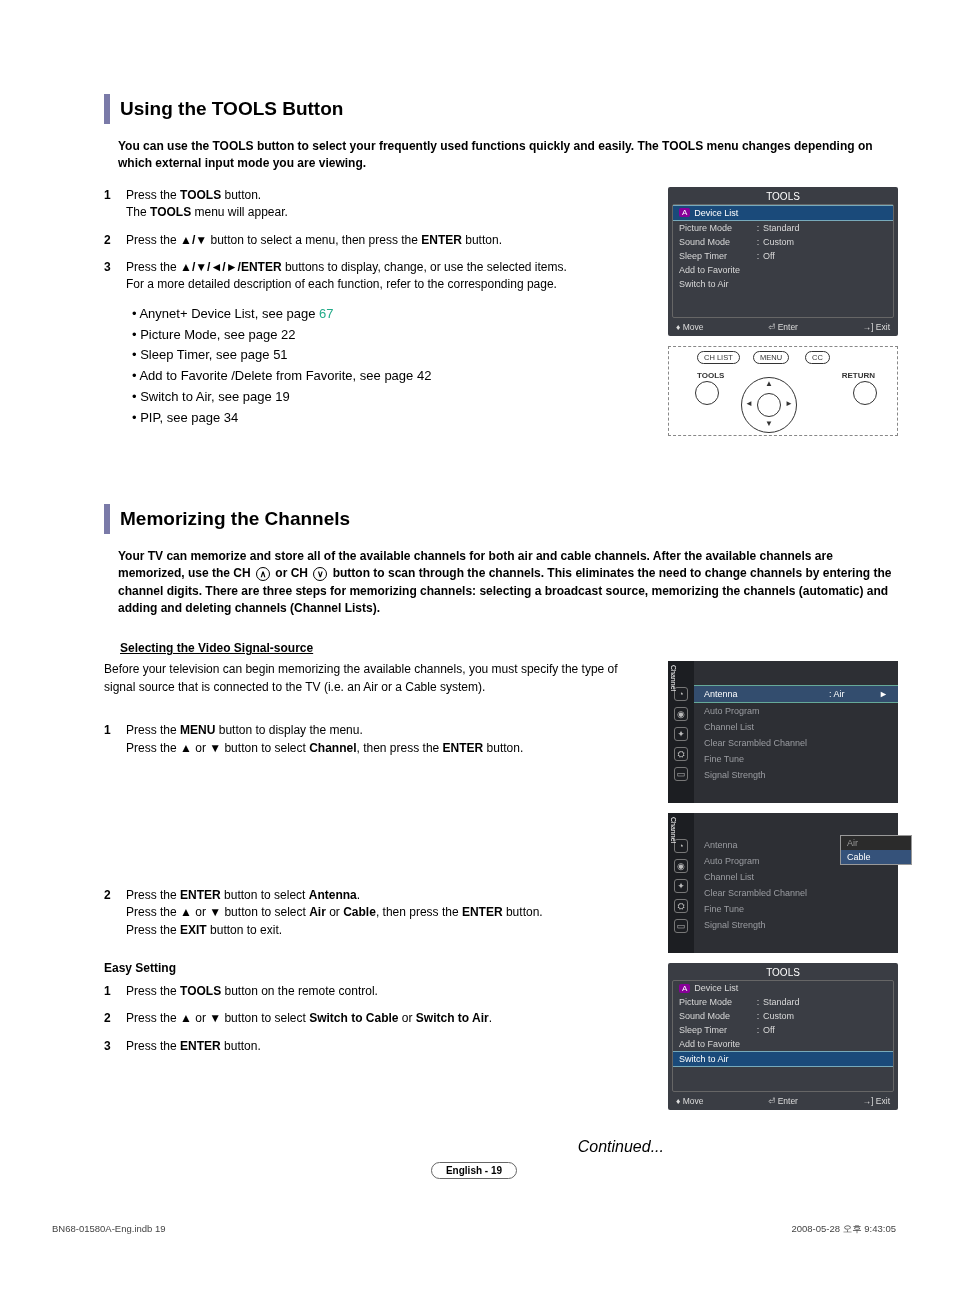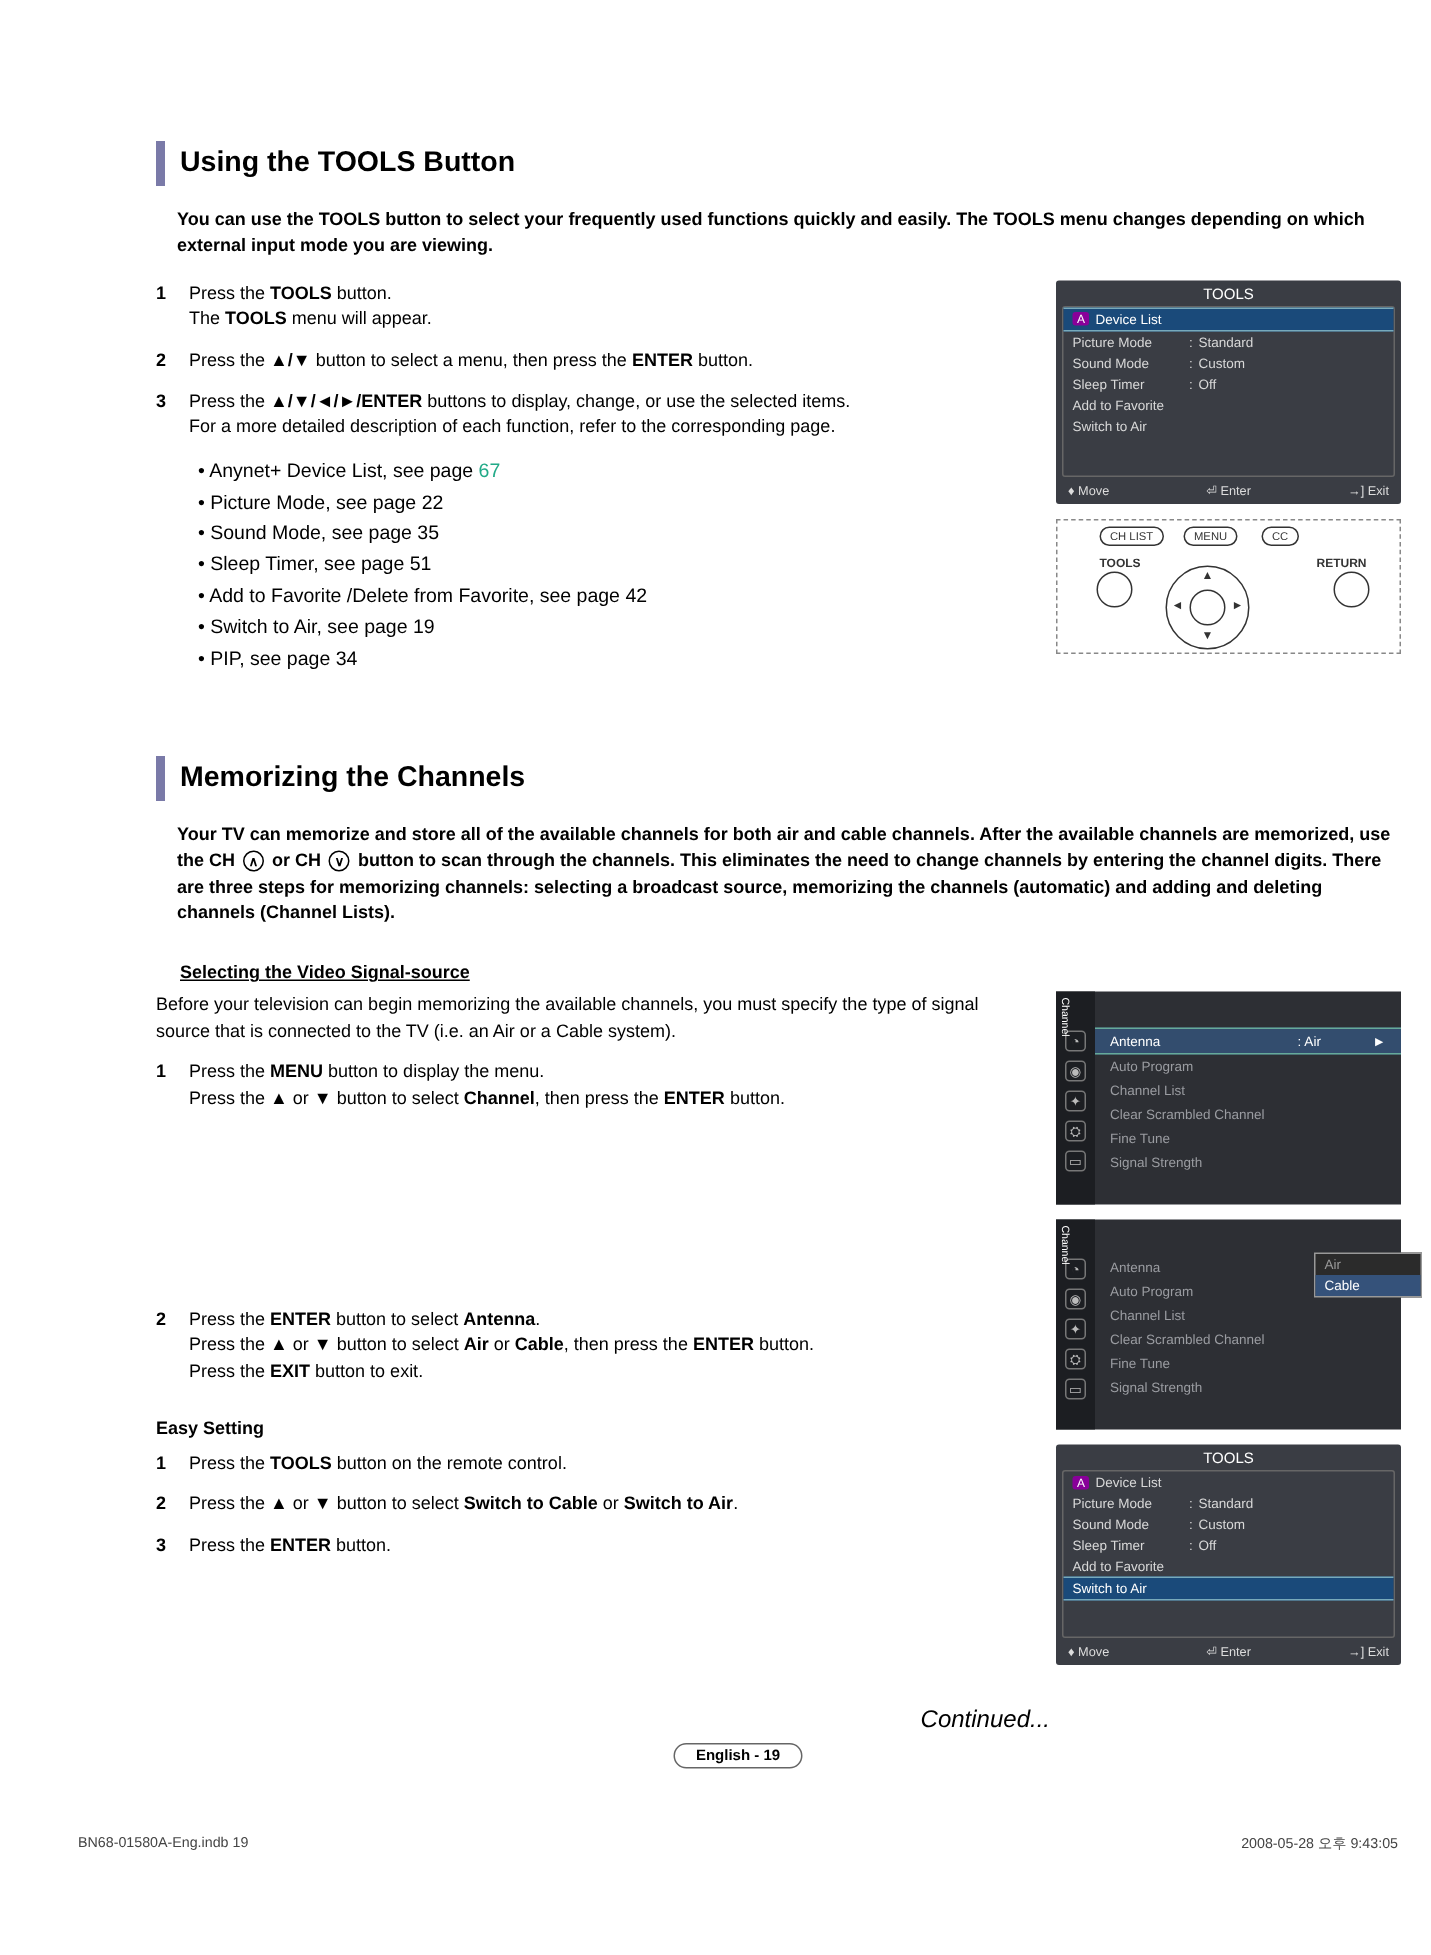--- a/index.html
+++ b/index.html
@@ -1,17 +1,17 @@
 <!DOCTYPE html>
 <html><head>
 <meta charset="utf-8">
 <style>
   * { box-sizing: border-box; margin: 0; padding: 0; }
   body { font-family: Arial, Helvetica, sans-serif; font-size: 12px; color: #000; background: #fff; width: 954px; position: relative; }
-  .page { padding: 48px 20px 40px 50px; position: relative; }
+  .page { padding: 48px 56px 40px 50px; position: relative; }
 
   .section-header { display: flex; align-items: stretch; margin: 46px 0 14px 54px; }
   .section-bar { width: 6px; background: #7a7aa8; margin-right: 10px; }
   .section-title { font-size: 19px; font-weight: bold; padding: 4px 0; }
   .section-intro { margin: 0 0 14px 68px; font-weight: bold; font-size: 12px; line-height: 1.45; }
   .section-intro .circ { display:inline-block; width:14px; height:14px; border:1px solid #000; border-radius:50%; font-size:9px; text-align:center; line-height:12px; vertical-align: middle; margin:0 2px;}
 
   .two-col { display: flex; gap: 24px; margin-left: 54px; }
   .left-col { flex: 1; }
   .right-col { width: 230px; flex-shrink: 0; }
@@ -19,21 +19,21 @@
   .step { display: flex; margin-bottom: 10px; line-height: 1.45; }
   .step-num { width: 22px; font-weight: bold; flex-shrink: 0; }
   .step-body { flex: 1; }
   .step-body b { font-weight: bold; }
 
   .subbullets { margin: 6px 0 0 28px; line-height: 1.6; font-size: 13px; }
   .subbullets .bl { display: block; }
   .green { color: #2a8; }
 
   .subhead { margin: 24px 0 6px 70px; font-weight: bold; font-size: 12px; text-decoration: underline; }
-  .para { margin: 0 0 10px 54px; line-height: 1.45; }
+  .para { margin: 0 0 26px 54px; line-height: 1.45; }
 
   .easy-head { margin: 22px 0 8px 54px; font-weight: bold; }
 
   
   .osd { background: #3a3d44; color: #d8d8d8; font-size: 9px; border-radius: 2px; margin-bottom: 10px; }
   .osd-title { text-align: center; font-size: 10px; padding: 4px 0 2px; color: #fff; }
   .osd-inner { border: 1px solid #666; margin: 0 4px; border-radius: 2px; }
   .osd-row { display: flex; padding: 2px 6px; align-items: center; }
   .osd-row.hl { background: #1a4a7a; color: #fff; border-top: 1px solid #7ab; border-bottom: 1px solid #7ab; }
   .osd-row .k { width: 74px; }
@@ -91,21 +91,20 @@
         <div class="step-num">2</div>
         <div class="step-body"><span>Press the </span><b class="arrow-sym">▲/▼</b><span> button to select a menu, then press the </span><b>ENTER</b><span> button.</span></div>
       </div>
       <div class="step">
         <div class="step-num">3</div>
         <div class="step-body"><span>Press the </span><b class="arrow-sym">▲/▼/◄/►/ENTER</b><span> buttons to display, change, or use the selected items.</span><br><span>For a more detailed description of each function, refer to the corresponding page.</span></div>
       </div>
       <div class="subbullets">
         <span class="bl">• <span>Anynet+</span><span> Device List, see page </span><span class="green">67</span></span>
         <span class="bl">• <span>Picture Mode, see page 22</span></span>
-        <span class="bl">• <span>Sound Mode, see page 35</span></span>
         <span class="bl">• <span>Sleep Timer, see page 51</span></span>
         <span class="bl">• <span>Add to Favorite /Delete from Favorite, see page 42</span></span>
         <span class="bl">• <span>Switch to Air, see page 19</span></span>
         <span class="bl">• <span>PIP, see page 34</span></span>
       </div>
     </div>
 
     <div class="right-col">
 
       <div class="osd">

